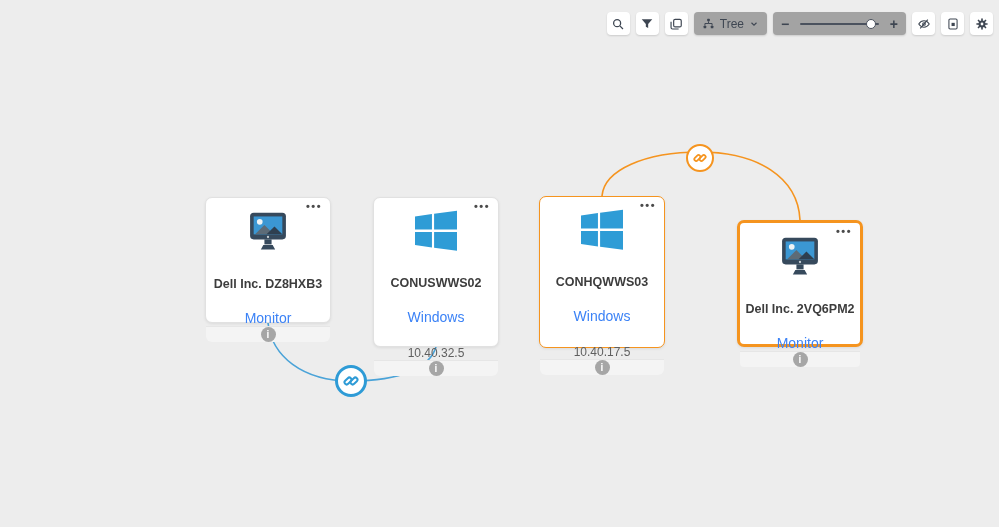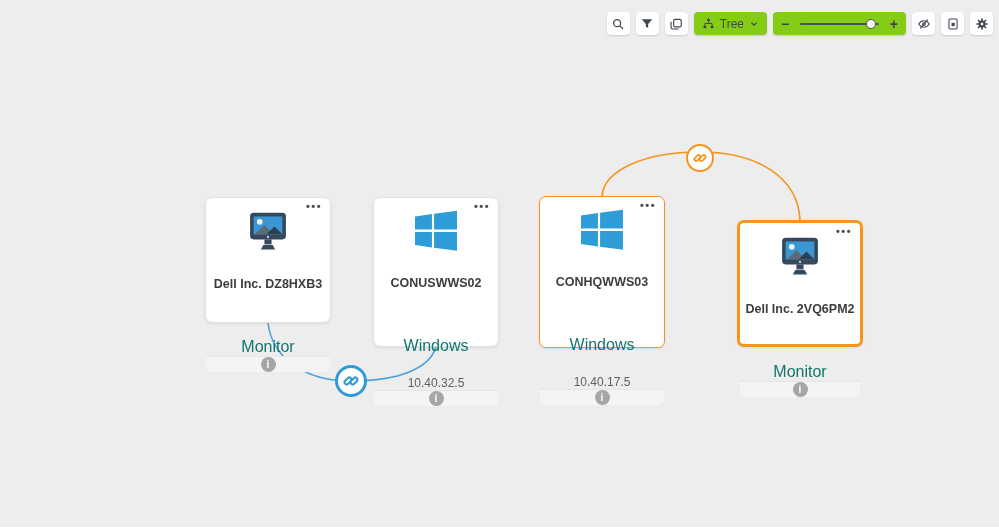--- a/index.html
+++ b/index.html
@@ -20,21 +20,21 @@
   }
   .tb-btn {
     background:#fff; border:none; border-radius:4px;
     width:23px; height:23px;
     display:flex; align-items:center; justify-content:center;
     box-shadow:0 1px 2px rgba(0,0,0,.14);
     cursor:pointer; color:#3e4652;
   }
   .tb-btn svg { width:14px; height:14px; display:block; }
   .tb-group {
-    background:#84cc16; border-radius:4px; height:23px;
+    background:#a3a3a3; border-radius:4px; height:23px;
     display:flex; align-items:center; gap:5px; padding:0 8px;
     box-shadow:0 1px 2px rgba(0,0,0,.14); cursor:pointer;
     color:#3e4652; font-size:12px;
   }
   .tb-group svg { width:13px; height:13px; display:block; }
   .tb-group .chev svg { width:10px; height:10px; }
   .slider-wrap { width:133px; justify-content:space-between; cursor:default; }
   .zoom-sign { font-size:14px; font-weight:700; color:#3e4652; cursor:pointer; line-height:1; }
   .slider-track { position:relative; flex:1; height:2px; background:#4b525e; margin:0 6px; border-radius:1px; cursor:pointer; }
   .slider-knob {
@@ -58,21 +58,21 @@
     color:#4a4a4a; font-size:11px; font-weight:700; letter-spacing:1.5px;
     line-height:14px; cursor:pointer; user-select:none;
   }
   .card-body {
     flex:1; display:flex; flex-direction:column;
     align-items:center; justify-content:center; padding-top:12px; gap:19px;
   }
   .dev-icon { display:block; margin-bottom:5px; }
   .dev-icon svg { display:block; }
   .dev-title { font-size:12.5px; font-weight:700; color:#3d3d3d; white-space:nowrap; }
-  .dev-sub   { font-size:16px; color:#0f766e;margin-top:28px; }
+  .dev-sub   { font-size:14px; color:#3b82f6; }
   .dev-ip    { font-size:12px; color:#5f5f5f; margin-top:2px; }
   .card-footer {
     height:25px; background:#f4f4f4; border-top:1px solid #e6e6e6;
     border-radius:0 0 6px 6px;
     display:flex; align-items:center; justify-content:center;
   }
   .card.selected .card-footer { border-radius:0 0 4px 4px; }
   .info-badge {
     width:15px; height:15px; border-radius:50%;
     background:#a6a6a6; color:#fff;

